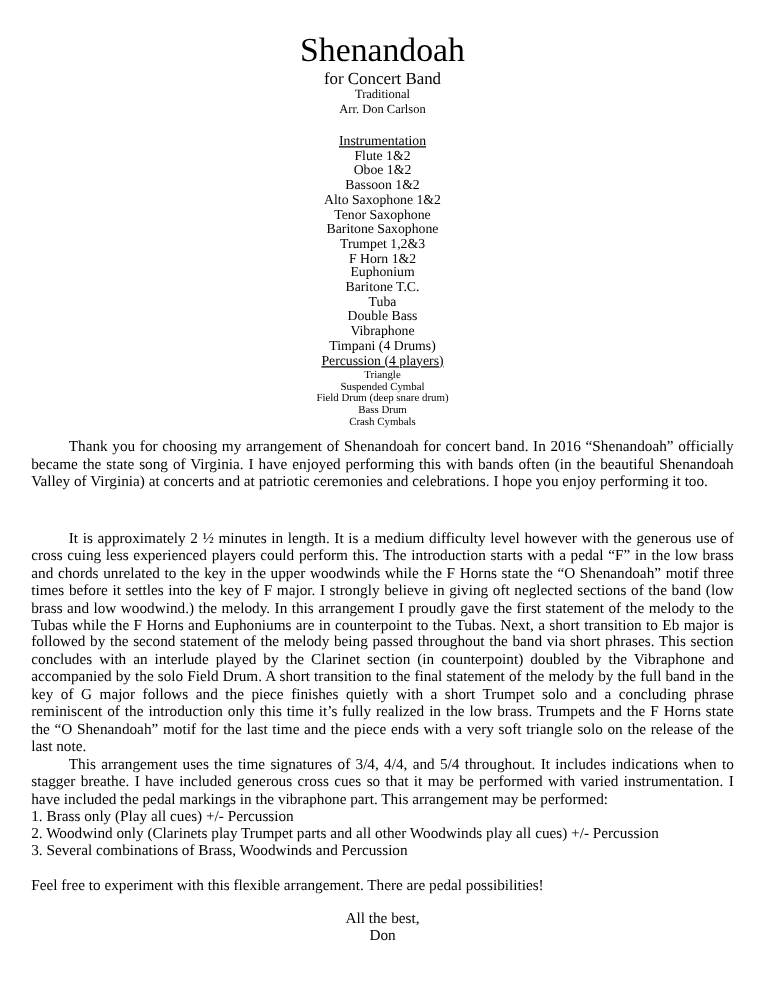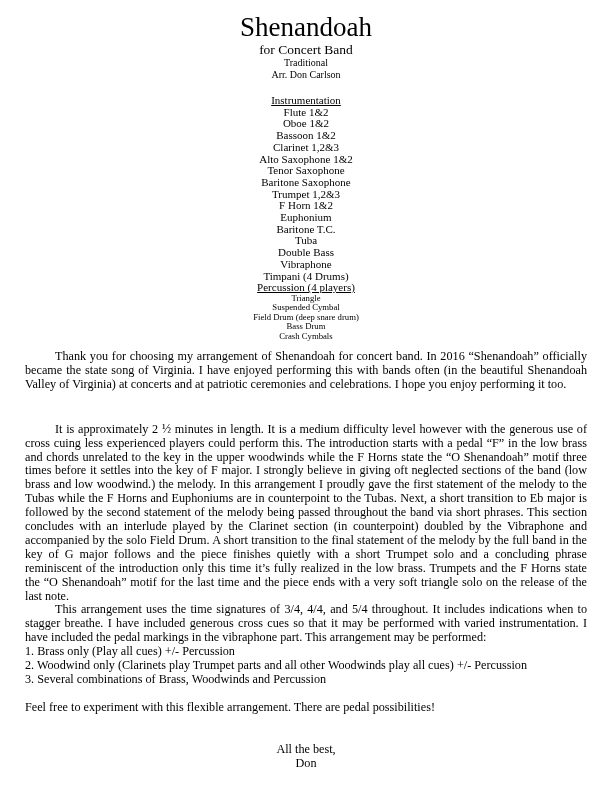--- a/index.html
+++ b/index.html
@@ -6,21 +6,21 @@
   .page {
     position: relative;
     width: 612px;
     height: 792px;
     margin: 0 auto;
     background: #ffffff;
     color: #000000;
     font-family: "Liberation Serif", "DejaVu Serif", serif;
     overflow: hidden;
   }
-  .header { text-align: center; padding-top: 15px; }
+  .header { text-align: center; padding-top: 28px; }
   .title {
     font-size: 27px;
     font-weight: normal;
     line-height: 24px;
     margin: 0;
   }
   .subtitle { font-size: 13.5px; line-height: 14px; margin-top: 4px; }
   .credit { font-size: 10px; line-height: 11.5px; }
   .instrumentation {
     margin-top: 15px;
@@ -35,21 +35,21 @@
     margin: 9px 25px 0 25px;
     font-size: 12.2px;
     line-height: 13.9px;
     text-align: justify;
   }
   .para { margin: 0; text-indent: 30px; }
   .gap-above { margin-top: 31px; }
   .option-line { margin: 0; text-indent: 0; }
   .closing-line { margin: 13.9px 0 0 0; text-indent: 0; }
   .signoff {
-    margin-top: 28px;
+    margin-top: 12px;
     text-align: center;
     font-size: 12.2px;
     line-height: 13.9px;
   }
 </style>
 </head>
 <body>
 
 <div class="page">
 
@@ -58,21 +58,20 @@
     <div class="subtitle">for Concert Band</div>
     <div class="credit">Traditional</div>
     <div class="credit">Arr. Don Carlson</div>
   </div>
 
   <div class="instrumentation">
     <div class="inst-item u">Instrumentation</div>
     <div class="inst-item">Flute 1&amp;2</div>
     <div class="inst-item">Oboe 1&amp;2</div>
     <div class="inst-item">Bassoon 1&amp;2</div>
-    <div class="inst-item">Clarinet 1,2&amp;3</div>
     <div class="inst-item">Alto Saxophone 1&amp;2</div>
     <div class="inst-item">Tenor Saxophone</div>
     <div class="inst-item">Baritone Saxophone</div>
     <div class="inst-item">Trumpet 1,2&amp;3</div>
     <div class="inst-item">F Horn 1&amp;2</div>
     <div class="inst-item">Euphonium</div>
     <div class="inst-item">Baritone T.C.</div>
     <div class="inst-item">Tuba</div>
     <div class="inst-item">Double Bass</div>
     <div class="inst-item">Vibraphone</div>

